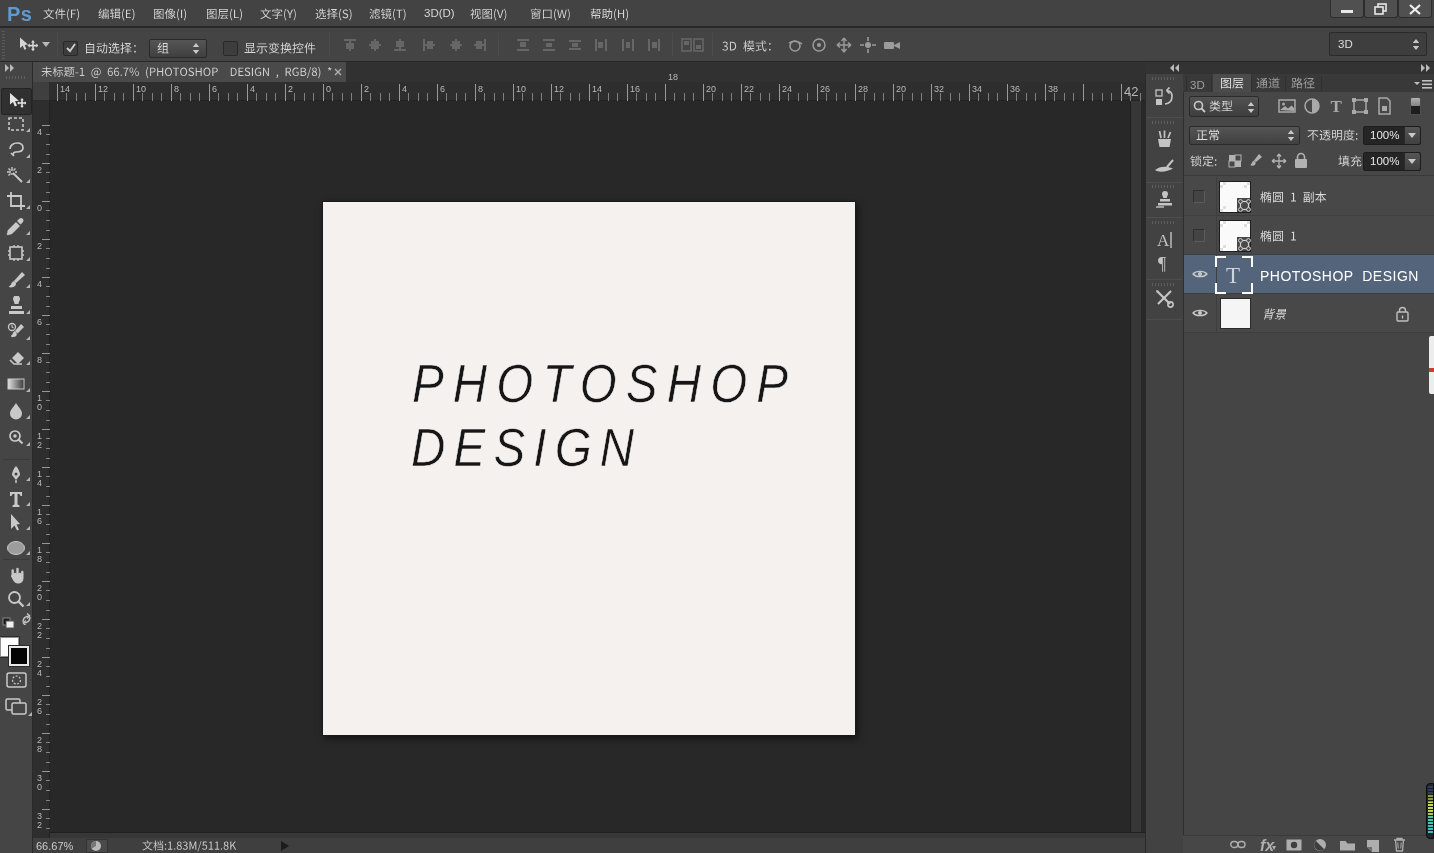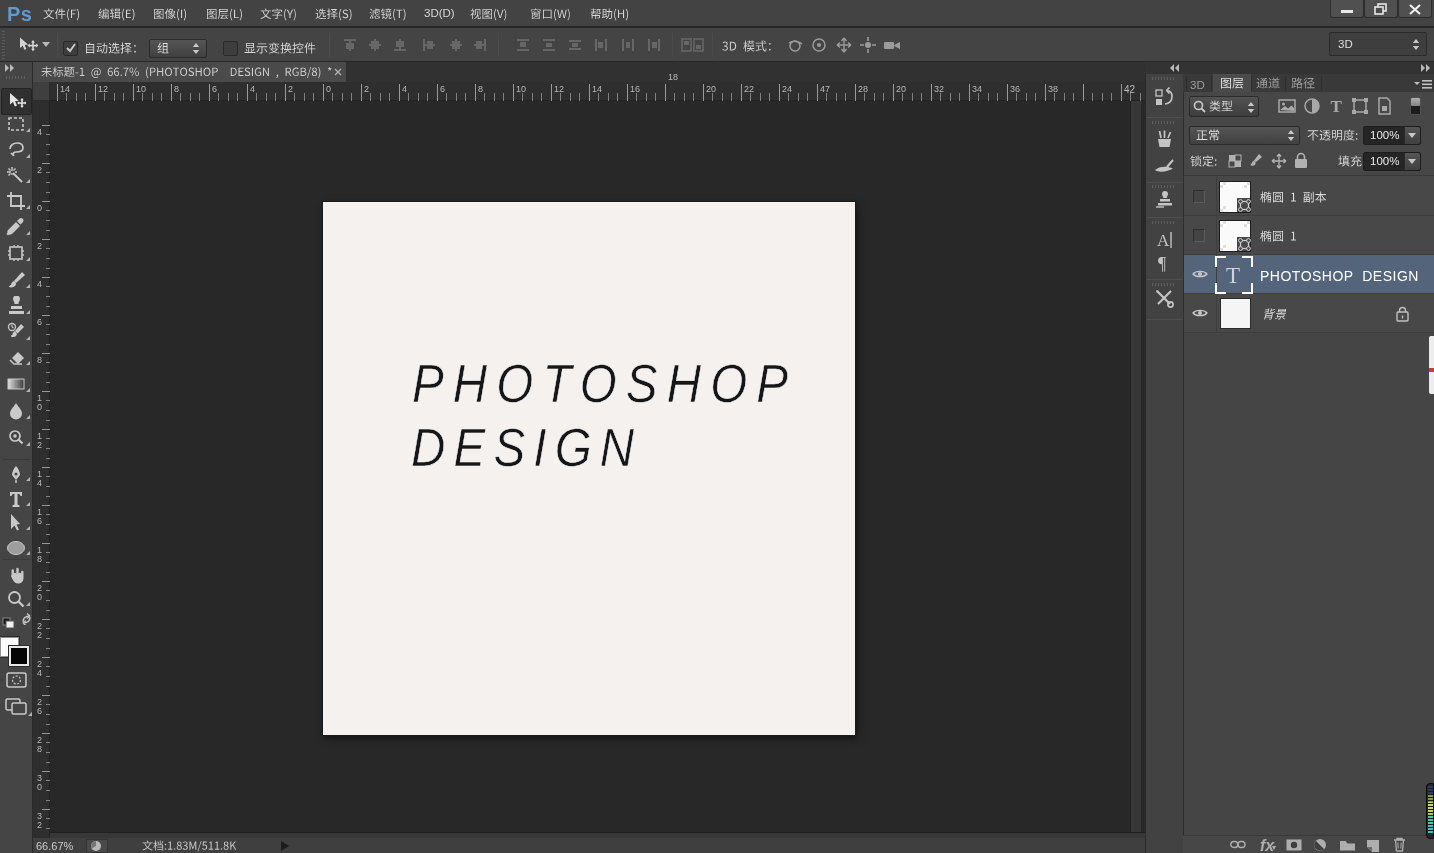--- a/index.html
+++ b/index.html
@@ -449,21 +449,21 @@
 <div class="txt" style="left:744px;top:84px;font-size:9px;color:#b8b8b8">22</div>
 <div class="abs" style="left:750px;top:93px;width:1px;height:8px;background:#808080"></div>
 <div class="abs" style="left:760px;top:93px;width:1px;height:8px;background:#808080"></div>
 <div class="abs" style="left:769px;top:93px;width:1px;height:8px;background:#808080"></div>
 <div class="abs" style="left:779px;top:84px;width:1px;height:17px;background:#9a9a9a"></div>
 <div class="txt" style="left:782px;top:84px;font-size:9px;color:#b8b8b8">24</div>
 <div class="abs" style="left:788px;top:93px;width:1px;height:8px;background:#808080"></div>
 <div class="abs" style="left:798px;top:93px;width:1px;height:8px;background:#808080"></div>
 <div class="abs" style="left:807px;top:93px;width:1px;height:8px;background:#808080"></div>
 <div class="abs" style="left:817px;top:84px;width:1px;height:17px;background:#9a9a9a"></div>
-<div class="txt" style="left:820px;top:84px;font-size:9px;color:#b8b8b8">47</div>
+<div class="txt" style="left:820px;top:84px;font-size:9px;color:#b8b8b8">26</div>
 <div class="abs" style="left:826px;top:93px;width:1px;height:8px;background:#808080"></div>
 <div class="abs" style="left:836px;top:93px;width:1px;height:8px;background:#808080"></div>
 <div class="abs" style="left:845px;top:93px;width:1px;height:8px;background:#808080"></div>
 <div class="abs" style="left:855px;top:84px;width:1px;height:17px;background:#9a9a9a"></div>
 <div class="txt" style="left:858px;top:84px;font-size:9px;color:#b8b8b8">28</div>
 <div class="abs" style="left:864px;top:93px;width:1px;height:8px;background:#808080"></div>
 <div class="abs" style="left:874px;top:93px;width:1px;height:8px;background:#808080"></div>
 <div class="abs" style="left:883px;top:93px;width:1px;height:8px;background:#808080"></div>
 <div class="abs" style="left:893px;top:84px;width:1px;height:17px;background:#9a9a9a"></div>
 <div class="txt" style="left:896px;top:84px;font-size:9px;color:#b8b8b8">20</div>
@@ -489,21 +489,21 @@
 <div class="txt" style="left:1048px;top:84px;font-size:9px;color:#b8b8b8">38</div>
 <div class="abs" style="left:1054px;top:93px;width:1px;height:8px;background:#808080"></div>
 <div class="abs" style="left:1064px;top:93px;width:1px;height:8px;background:#808080"></div>
 <div class="abs" style="left:1073px;top:93px;width:1px;height:8px;background:#808080"></div>
 <div class="abs" style="left:1083px;top:84px;width:1px;height:17px;background:#9a9a9a"></div>
 <div class="txt" style="left:1086px;top:100px;font-size:9px;color:#b8b8b8">40</div>
 <div class="abs" style="left:1092px;top:93px;width:1px;height:8px;background:#808080"></div>
 <div class="abs" style="left:1102px;top:93px;width:1px;height:8px;background:#808080"></div>
 <div class="abs" style="left:1111px;top:93px;width:1px;height:8px;background:#808080"></div>
 <div class="abs" style="left:1121px;top:84px;width:1px;height:17px;background:#9a9a9a"></div>
-<div class="txt" style="left:1124px;top:84px;font-size:10px;color:#b8b8b8">42</div>
+<div class="txt" style="left:1124px;top:84px;font-size:13px;color:#b8b8b8">42</div>
 <div class="abs" style="left:1130px;top:93px;width:1px;height:8px;background:#808080"></div>
 <div class="abs" style="left:1140px;top:93px;width:1px;height:8px;background:#808080"></div>
 <div class="abs" style="left:33px;top:101px;width:17px;height:737px;background:#2e2e2e;border-right:1px solid #222"></div>
 <div class="abs" style="left:42px;top:125px;width:8px;height:1px;background:#969696"></div>
 <div class="txt" style="left:37px;top:128px;font-size:9px;line-height:9px;color:#b8b8b8">4</div>
 <div class="abs" style="left:46px;top:134px;width:4px;height:1px;background:#808080"></div>
 <div class="abs" style="left:46px;top:144px;width:4px;height:1px;background:#808080"></div>
 <div class="abs" style="left:46px;top:154px;width:4px;height:1px;background:#808080"></div>
 <div class="abs" style="left:42px;top:163px;width:8px;height:1px;background:#969696"></div>
 <div class="txt" style="left:37px;top:166px;font-size:9px;line-height:9px;color:#b8b8b8">2</div>

